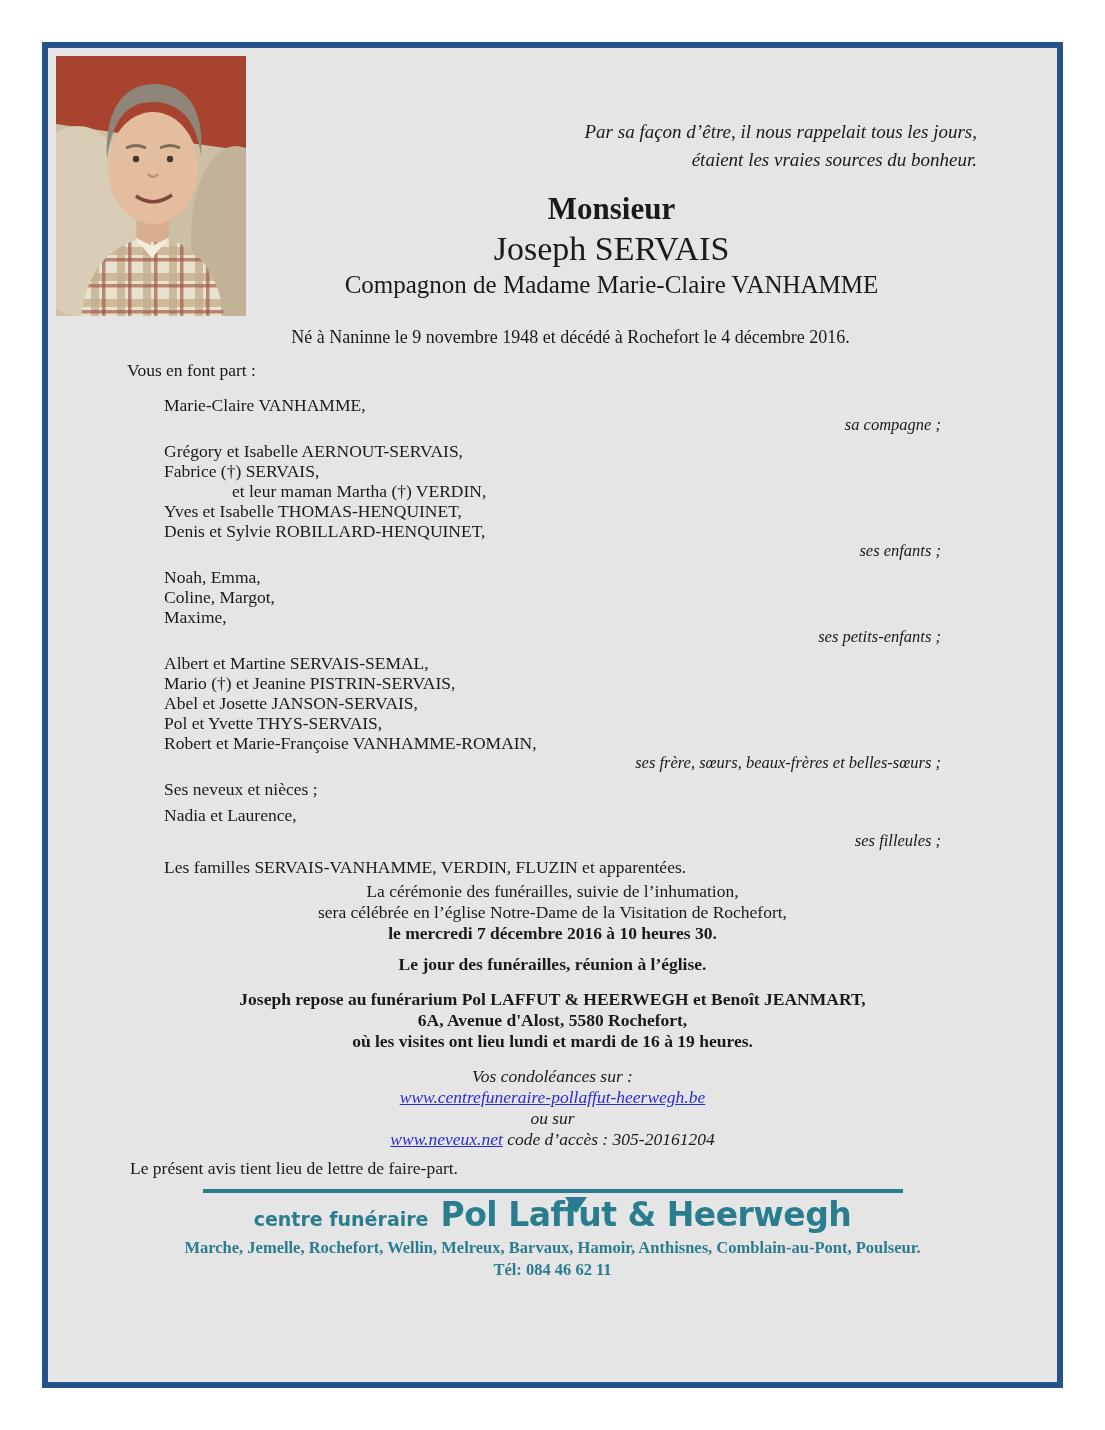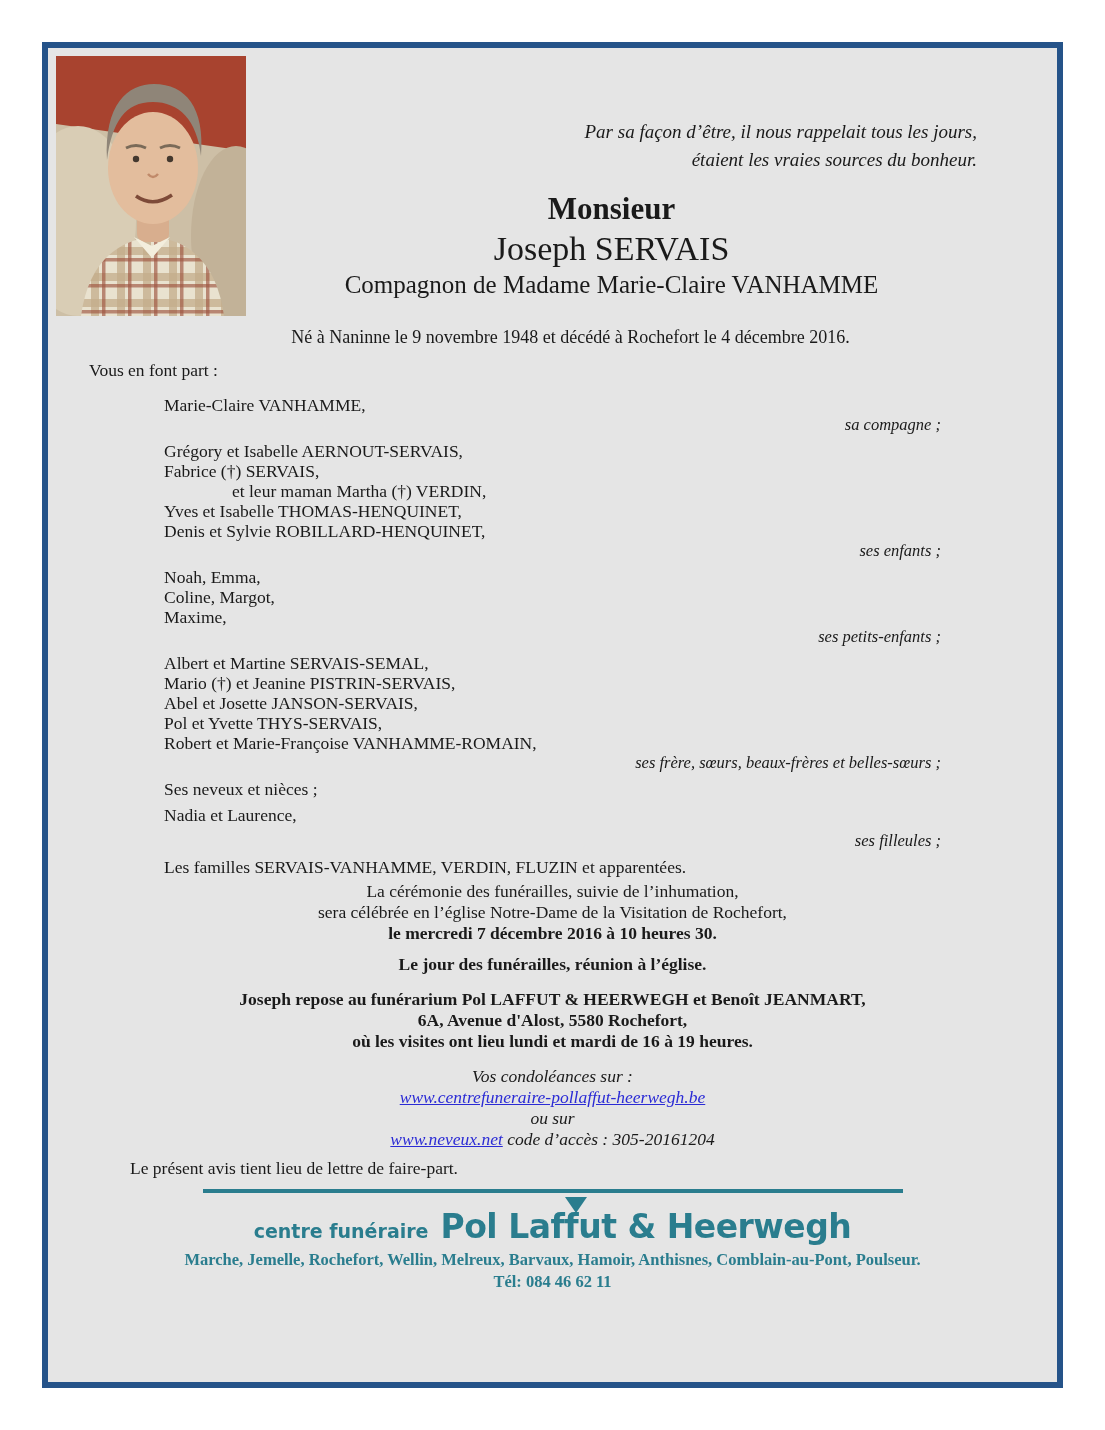--- a/index.html
+++ b/index.html
@@ -23,21 +23,21 @@
   
   .header{display:flex;padding:8px 0 0 8px;}
   .photo{width:190px;height:260px;flex:0 0 auto;display:block;}
   .header-right{flex:1;padding-right:80px;}
   .quote{margin-top:62px;text-align:right;font-style:italic;font-size:19px;line-height:28px;}
   .title-prefix{margin-top:16px;text-align:center;font-weight:bold;font-size:31px;line-height:38px;}
   .deceased{text-align:center;font-weight:normal;font-size:34px;line-height:42px;}
   .relationship{text-align:center;font-size:25px;line-height:30px;}
 
   .life-dates{margin-top:10px;text-align:center;font-size:18px;line-height:22px;padding-left:36px;}
-  .intro{margin-top:12px;padding:0 41px;font-size:17.5px;line-height:21px;}
+  .intro{margin-top:12px;padding:0 79px;font-size:17.5px;line-height:21px;}
 
   
   .family{margin-top:14px;padding:0 116px;}
   .family .line{font-size:17.5px;line-height:20px;}
   .family .line.role{text-align:right;font-style:italic;font-size:16.5px;}
   .family .line.indent{padding-left:68px;}
   .family .line.gap{margin-top:6px;}
 
   
   .cblock{text-align:center;}
@@ -54,21 +54,21 @@
   .notice{margin-top:8px;padding:0 82px;font-size:17.5px;line-height:21px;}
 
   
   .logo-block{position:relative;margin-top:10px;text-align:center;}
   .divider{width:700px;height:4px;margin:0 auto;background:var(--teal);}
   .triangle{
     position:absolute;top:8px;left:50%;margin-left:12px;
     width:0;height:0;border-left:11px solid transparent;border-right:11px solid transparent;
     border-top:16px solid var(--teal);
   }
-  .brand-row{display:flex;align-items:baseline;justify-content:center;gap:12px;margin-top:14px;color:var(--teal);}
+  .brand-row{display:flex;align-items:baseline;justify-content:center;gap:12px;margin-top:2px;color:var(--teal);}
   .brand-prefix{font-family:"DejaVu Sans", sans-serif;font-size:19px;font-weight:600;}
   .brand-name{font-family:"DejaVu Sans", sans-serif;font-size:33px;font-weight:bold;letter-spacing:-0.5px;}
   .cities{margin-top:4px;color:var(--teal);font-weight:bold;font-size:16.5px;line-height:20px;}
   .tel{margin-top:2px;color:var(--teal);font-weight:bold;font-size:16.5px;line-height:20px;}
 </style>
 </head>
 <body>
 
 <div class="frame">
   <div class="content">

